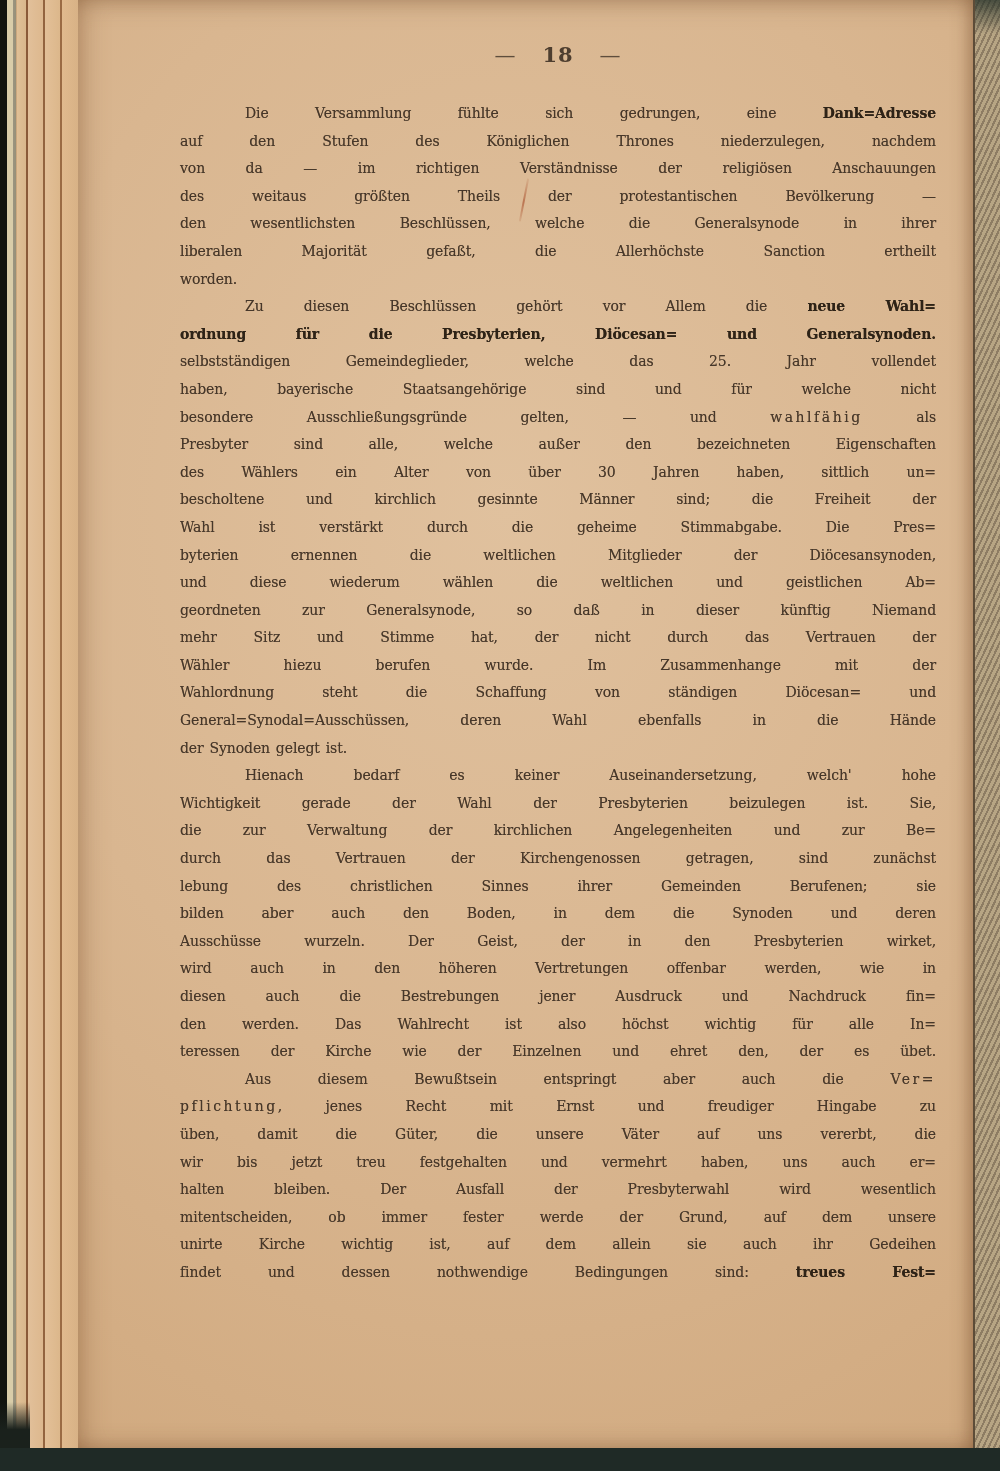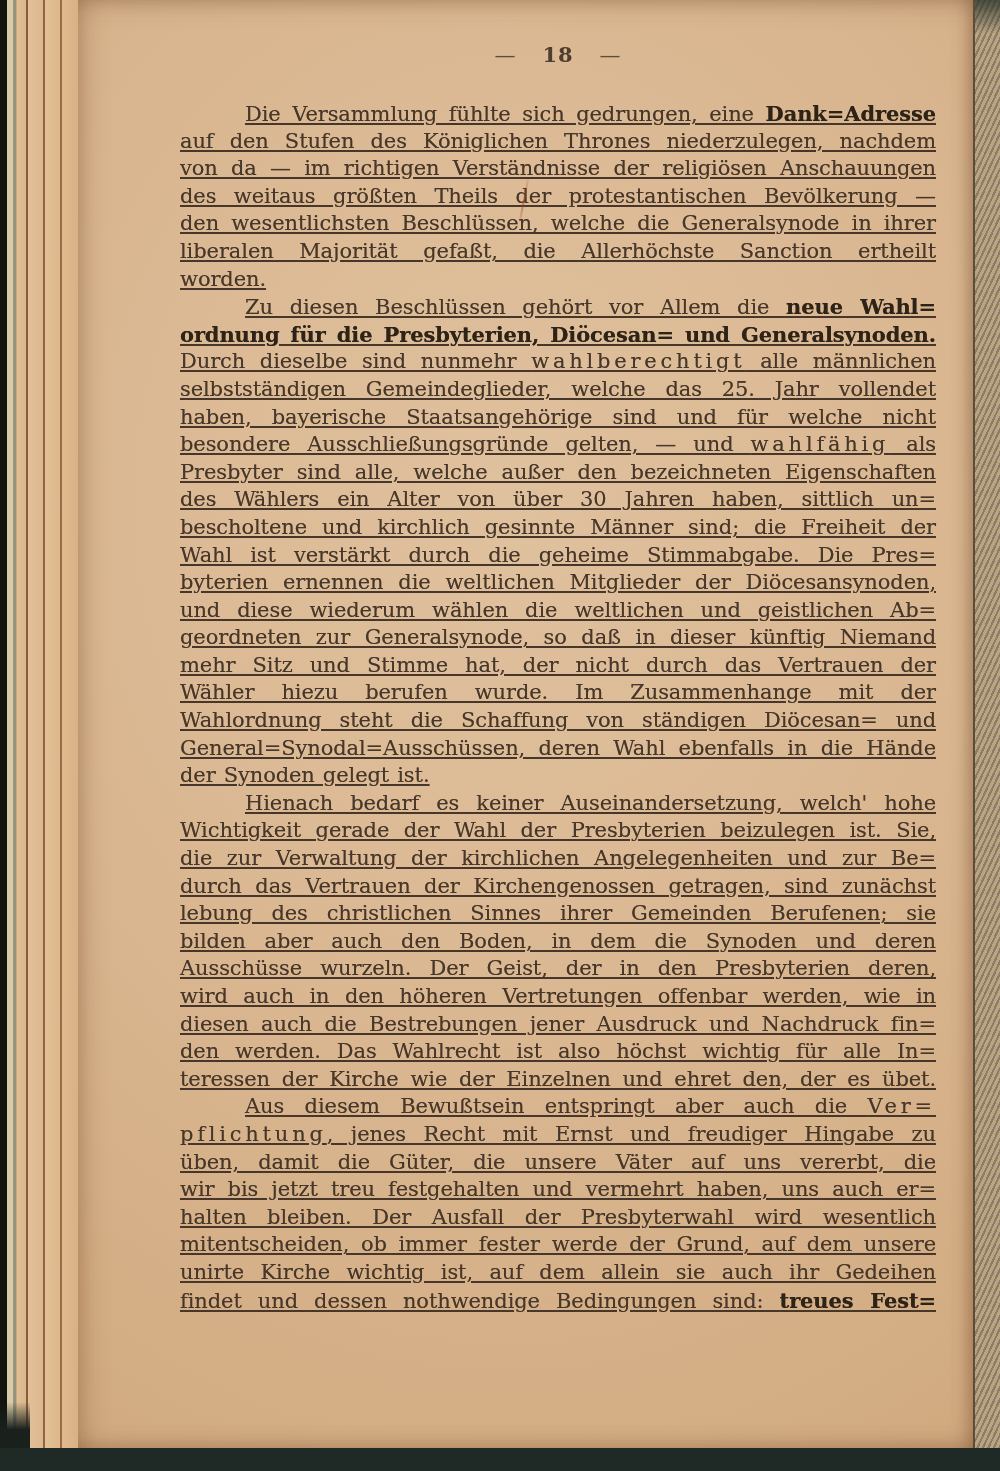--- a/index.html
+++ b/index.html
@@ -62,23 +62,23 @@
     position:absolute;left:105px;top:40px;width:756px;
     text-align:center;color:#564536;font-size:21px;line-height:30px;
     letter-spacing:1px;
   }
   .page-number .dash{margin:0 26px;color:#5e4d3c;}
   .page-number .num{font-weight:bold;color:#4e3e2f;}
 
   
   .text-block{
     position:absolute;left:105px;top:100px;width:756px;
-    font-size:21px;color:#46372a;
+    font-size:14px;color:#46372a;
     text-shadow:0 0 .5px rgba(70,50,30,.55);
-    word-spacing:1.5px;letter-spacing:-.1px;text-decoration:underline;
+    word-spacing:1.5px;letter-spacing:-.1px;
   }
   .line{height:27.6px;line-height:27.6px;white-space:normal;text-align:left;}
   .line.just{text-align:justify;text-align-last:justify;}
   .line.first{padding-left:65px;}
   .bold{font-weight:bold;color:#2e2317;text-shadow:0 0 .6px rgba(45,33,20,.7);}
   .spaced{letter-spacing:.18em;}
 
   
   .red-mark{
     position:absolute;left:448px;top:178px;width:2px;height:44px;
@@ -102,21 +102,20 @@
           <div class="line just"><span>auf den Stufen des Königlichen Thrones niederzulegen, nachdem</span></div>
           <div class="line just"><span>von da — im richtigen Verständnisse der religiösen Anschauungen</span></div>
           <div class="line just"><span>des weitaus größten Theils der protestantischen Bevölkerung —</span></div>
           <div class="line just"><span>den wesentlichsten Beschlüssen, welche die Generalsynode in ihrer</span></div>
           <div class="line just"><span>liberalen Majorität gefaßt, die Allerhöchste Sanction ertheilt</span></div>
           <div class="line"><span>worden.</span></div>
         </div>
         <div class="paragraph">
           <div class="line just first"><span>Zu diesen Beschlüssen gehört vor Allem die </span><span class="bold">neue Wahl=</span></div>
           <div class="line just"><span class="bold">ordnung für die Presbyterien, Diöcesan= und Generalsynoden.</span></div>
-          <div class="line just"><span>Durch dieselbe sind nunmehr </span><span class="spaced">wahlberechtigt</span><span> alle männlichen</span></div>
           <div class="line just"><span>selbstständigen Gemeindeglieder, welche das 25. Jahr vollendet</span></div>
           <div class="line just"><span>haben, bayerische Staatsangehörige sind und für welche nicht</span></div>
           <div class="line just"><span>besondere Ausschließungsgründe gelten, — und </span><span class="spaced">wahlfähig</span><span> als</span></div>
           <div class="line just"><span>Presbyter sind alle, welche außer den bezeichneten Eigenschaften</span></div>
           <div class="line just"><span>des Wählers ein Alter von über 30 Jahren haben, sittlich un=</span></div>
           <div class="line just"><span>bescholtene und kirchlich gesinnte Männer sind; die Freiheit der</span></div>
           <div class="line just"><span>Wahl ist verstärkt durch die geheime Stimmabgabe.  Die Pres=</span></div>
           <div class="line just"><span>byterien ernennen die weltlichen Mitglieder der Diöcesansynoden,</span></div>
           <div class="line just"><span>und diese wiederum wählen die weltlichen und geistlichen Ab=</span></div>
           <div class="line just"><span>geordneten zur Generalsynode, so daß in dieser künftig Niemand</span></div>
@@ -126,21 +125,21 @@
           <div class="line just"><span>General=Synodal=Ausschüssen, deren Wahl ebenfalls in die Hände</span></div>
           <div class="line"><span>der Synoden gelegt ist.</span></div>
         </div>
         <div class="paragraph">
           <div class="line just first"><span>Hienach bedarf es keiner Auseinandersetzung, welch' hohe</span></div>
           <div class="line just"><span>Wichtigkeit gerade der Wahl der Presbyterien beizulegen ist.  Sie,</span></div>
           <div class="line just"><span>die zur Verwaltung der kirchlichen Angelegenheiten und zur Be=</span></div>
           <div class="line just"><span>durch das Vertrauen der Kirchengenossen getragen, sind zunächst</span></div>
           <div class="line just"><span>lebung des christlichen Sinnes ihrer Gemeinden Berufenen; sie</span></div>
           <div class="line just"><span>bilden aber auch den Boden, in dem die Synoden und deren</span></div>
-          <div class="line just"><span>Ausschüsse wurzeln.  Der Geist, der in den Presbyterien deren,</span></div>
+          <div class="line just"><span>Ausschüsse wurzeln.  Der Geist, der in den Presbyterien wirket,</span></div>
           <div class="line just"><span>wird auch in den höheren Vertretungen offenbar werden, wie in</span></div>
           <div class="line just"><span>diesen auch die Bestrebungen jener Ausdruck und Nachdruck fin=</span></div>
           <div class="line just"><span>den werden.  Das Wahlrecht ist also höchst wichtig für alle In=</span></div>
           <div class="line just"><span>teressen der Kirche wie der Einzelnen und ehret den, der es übet.</span></div>
         </div>
         <div class="paragraph">
           <div class="line just first"><span>Aus diesem Bewußtsein entspringt aber auch die </span><span class="spaced">Ver=</span></div>
           <div class="line just"><span class="spaced">pflichtung</span><span>, jenes Recht mit Ernst und freudiger Hingabe zu</span></div>
           <div class="line just"><span>üben, damit die Güter, die unsere Väter auf uns vererbt, die</span></div>
           <div class="line just"><span>wir bis jetzt treu festgehalten und vermehrt haben, uns auch er=</span></div>

